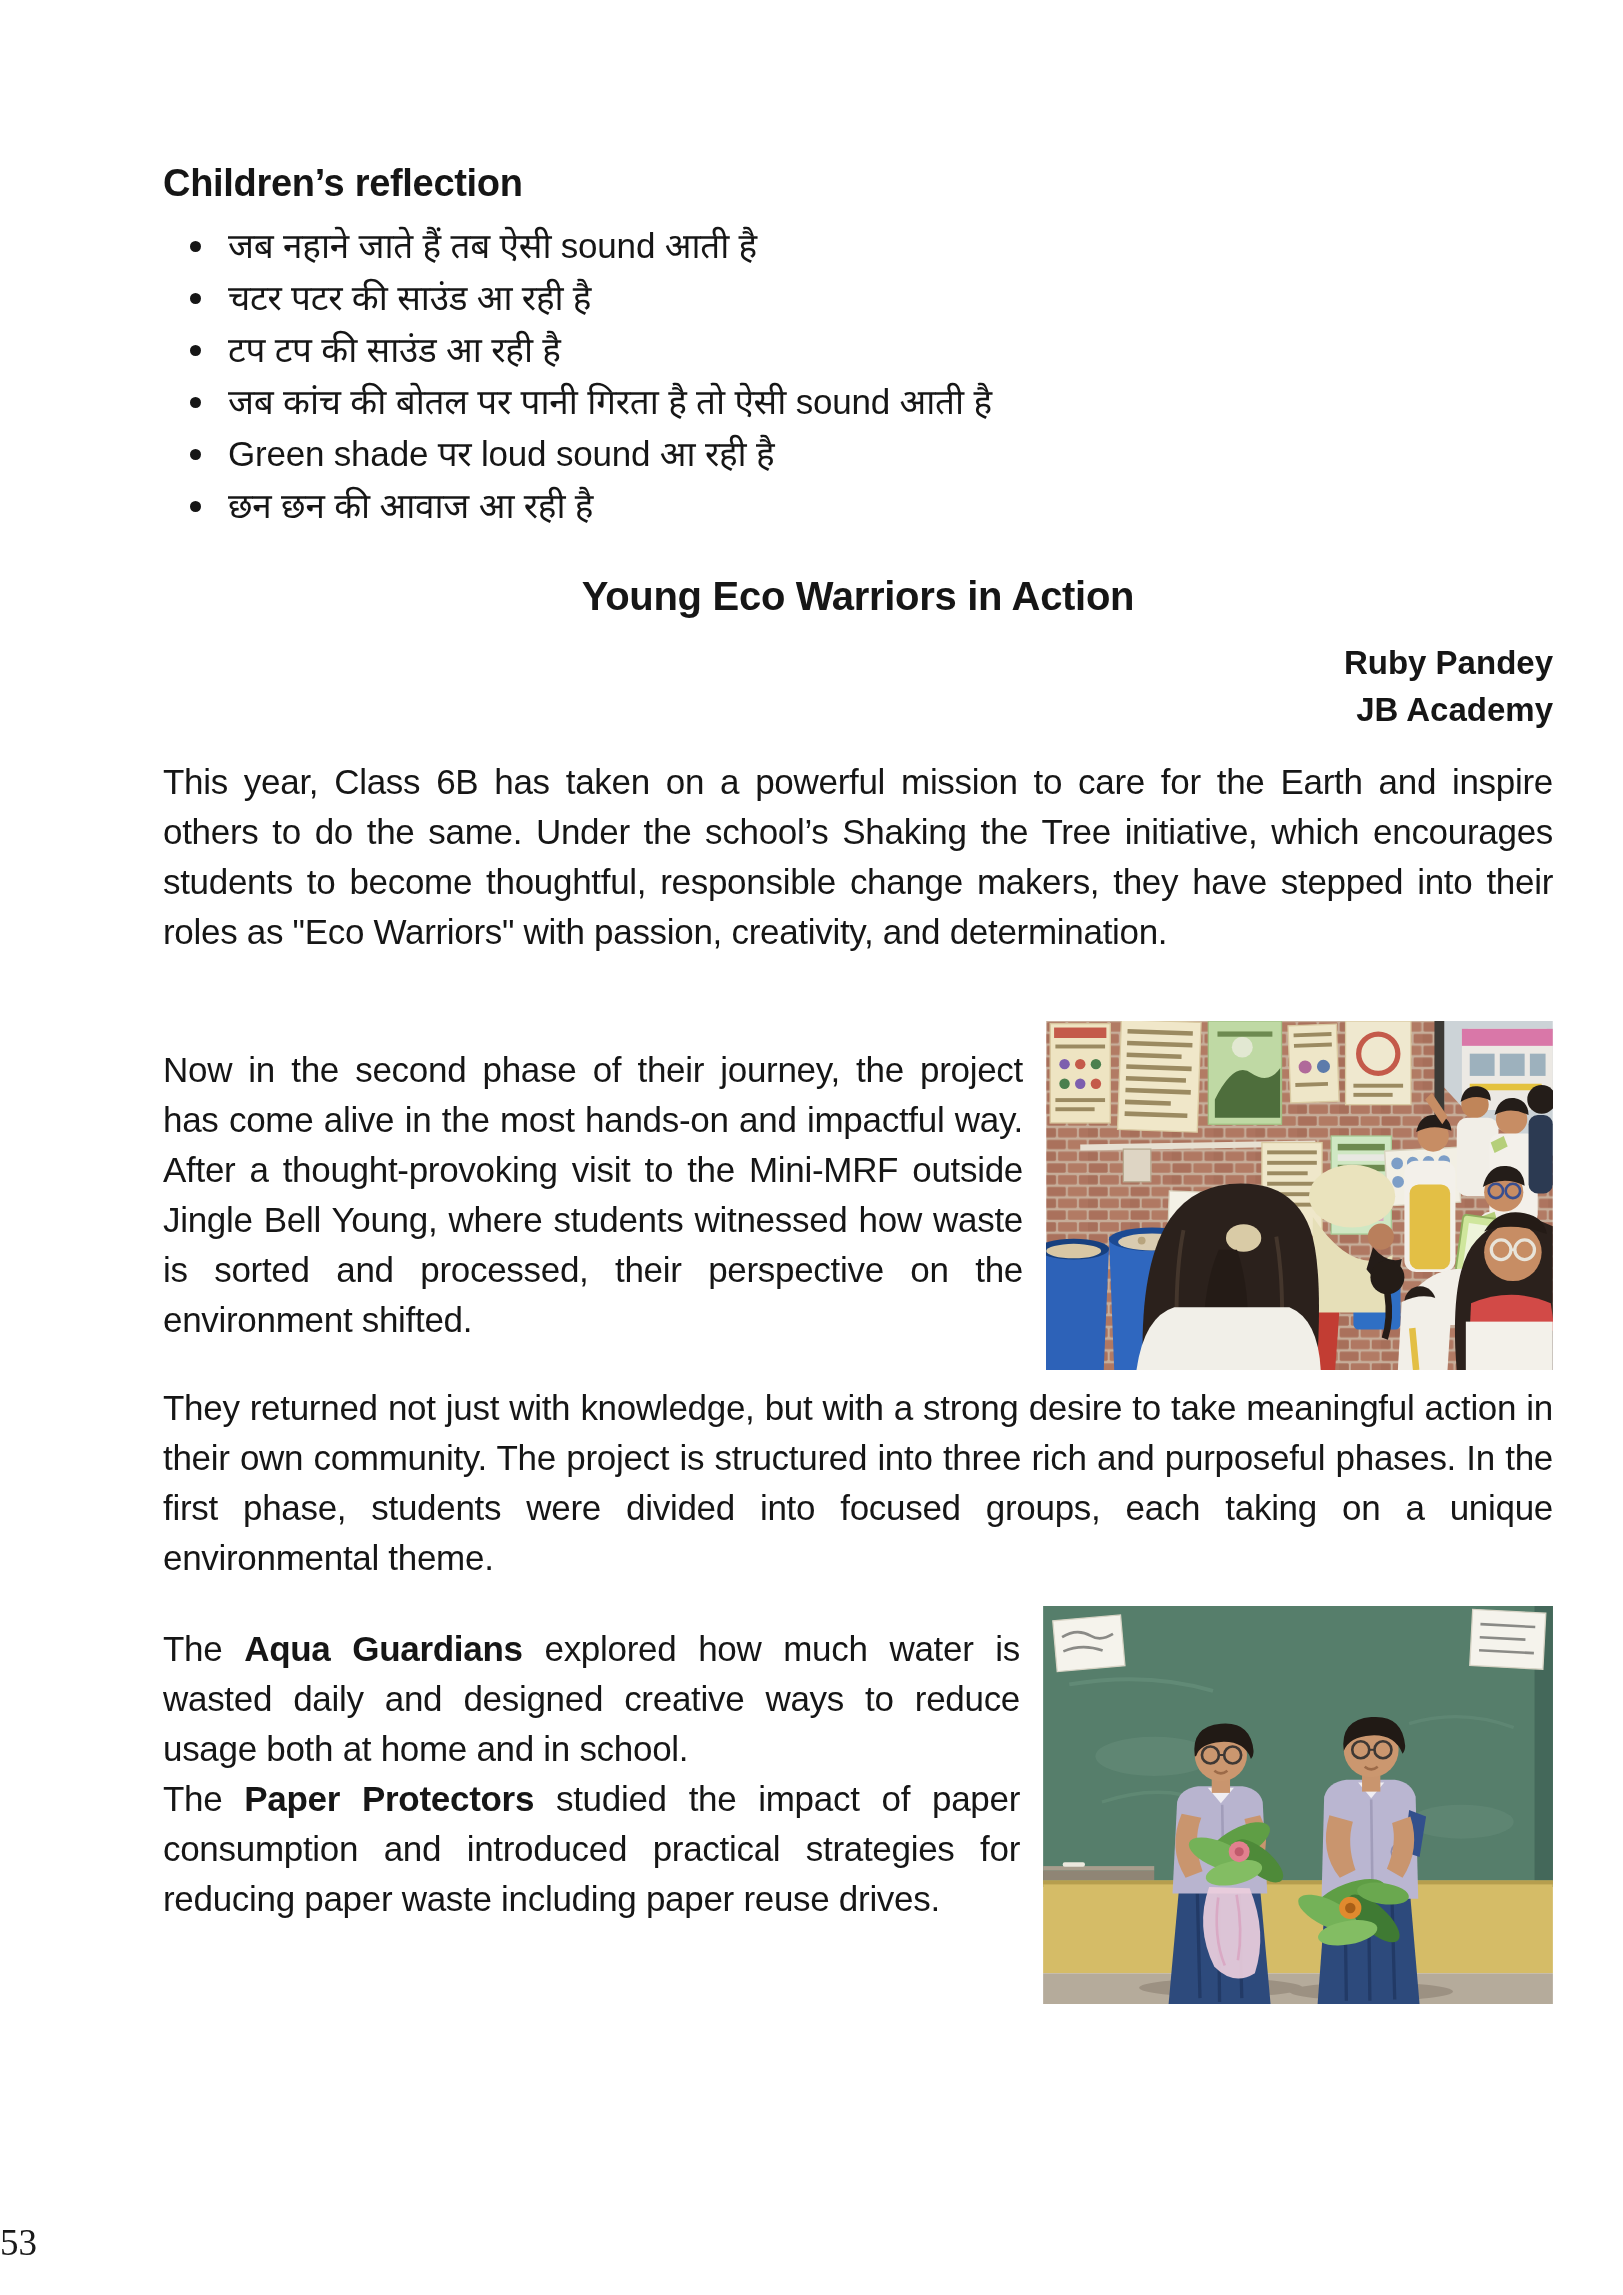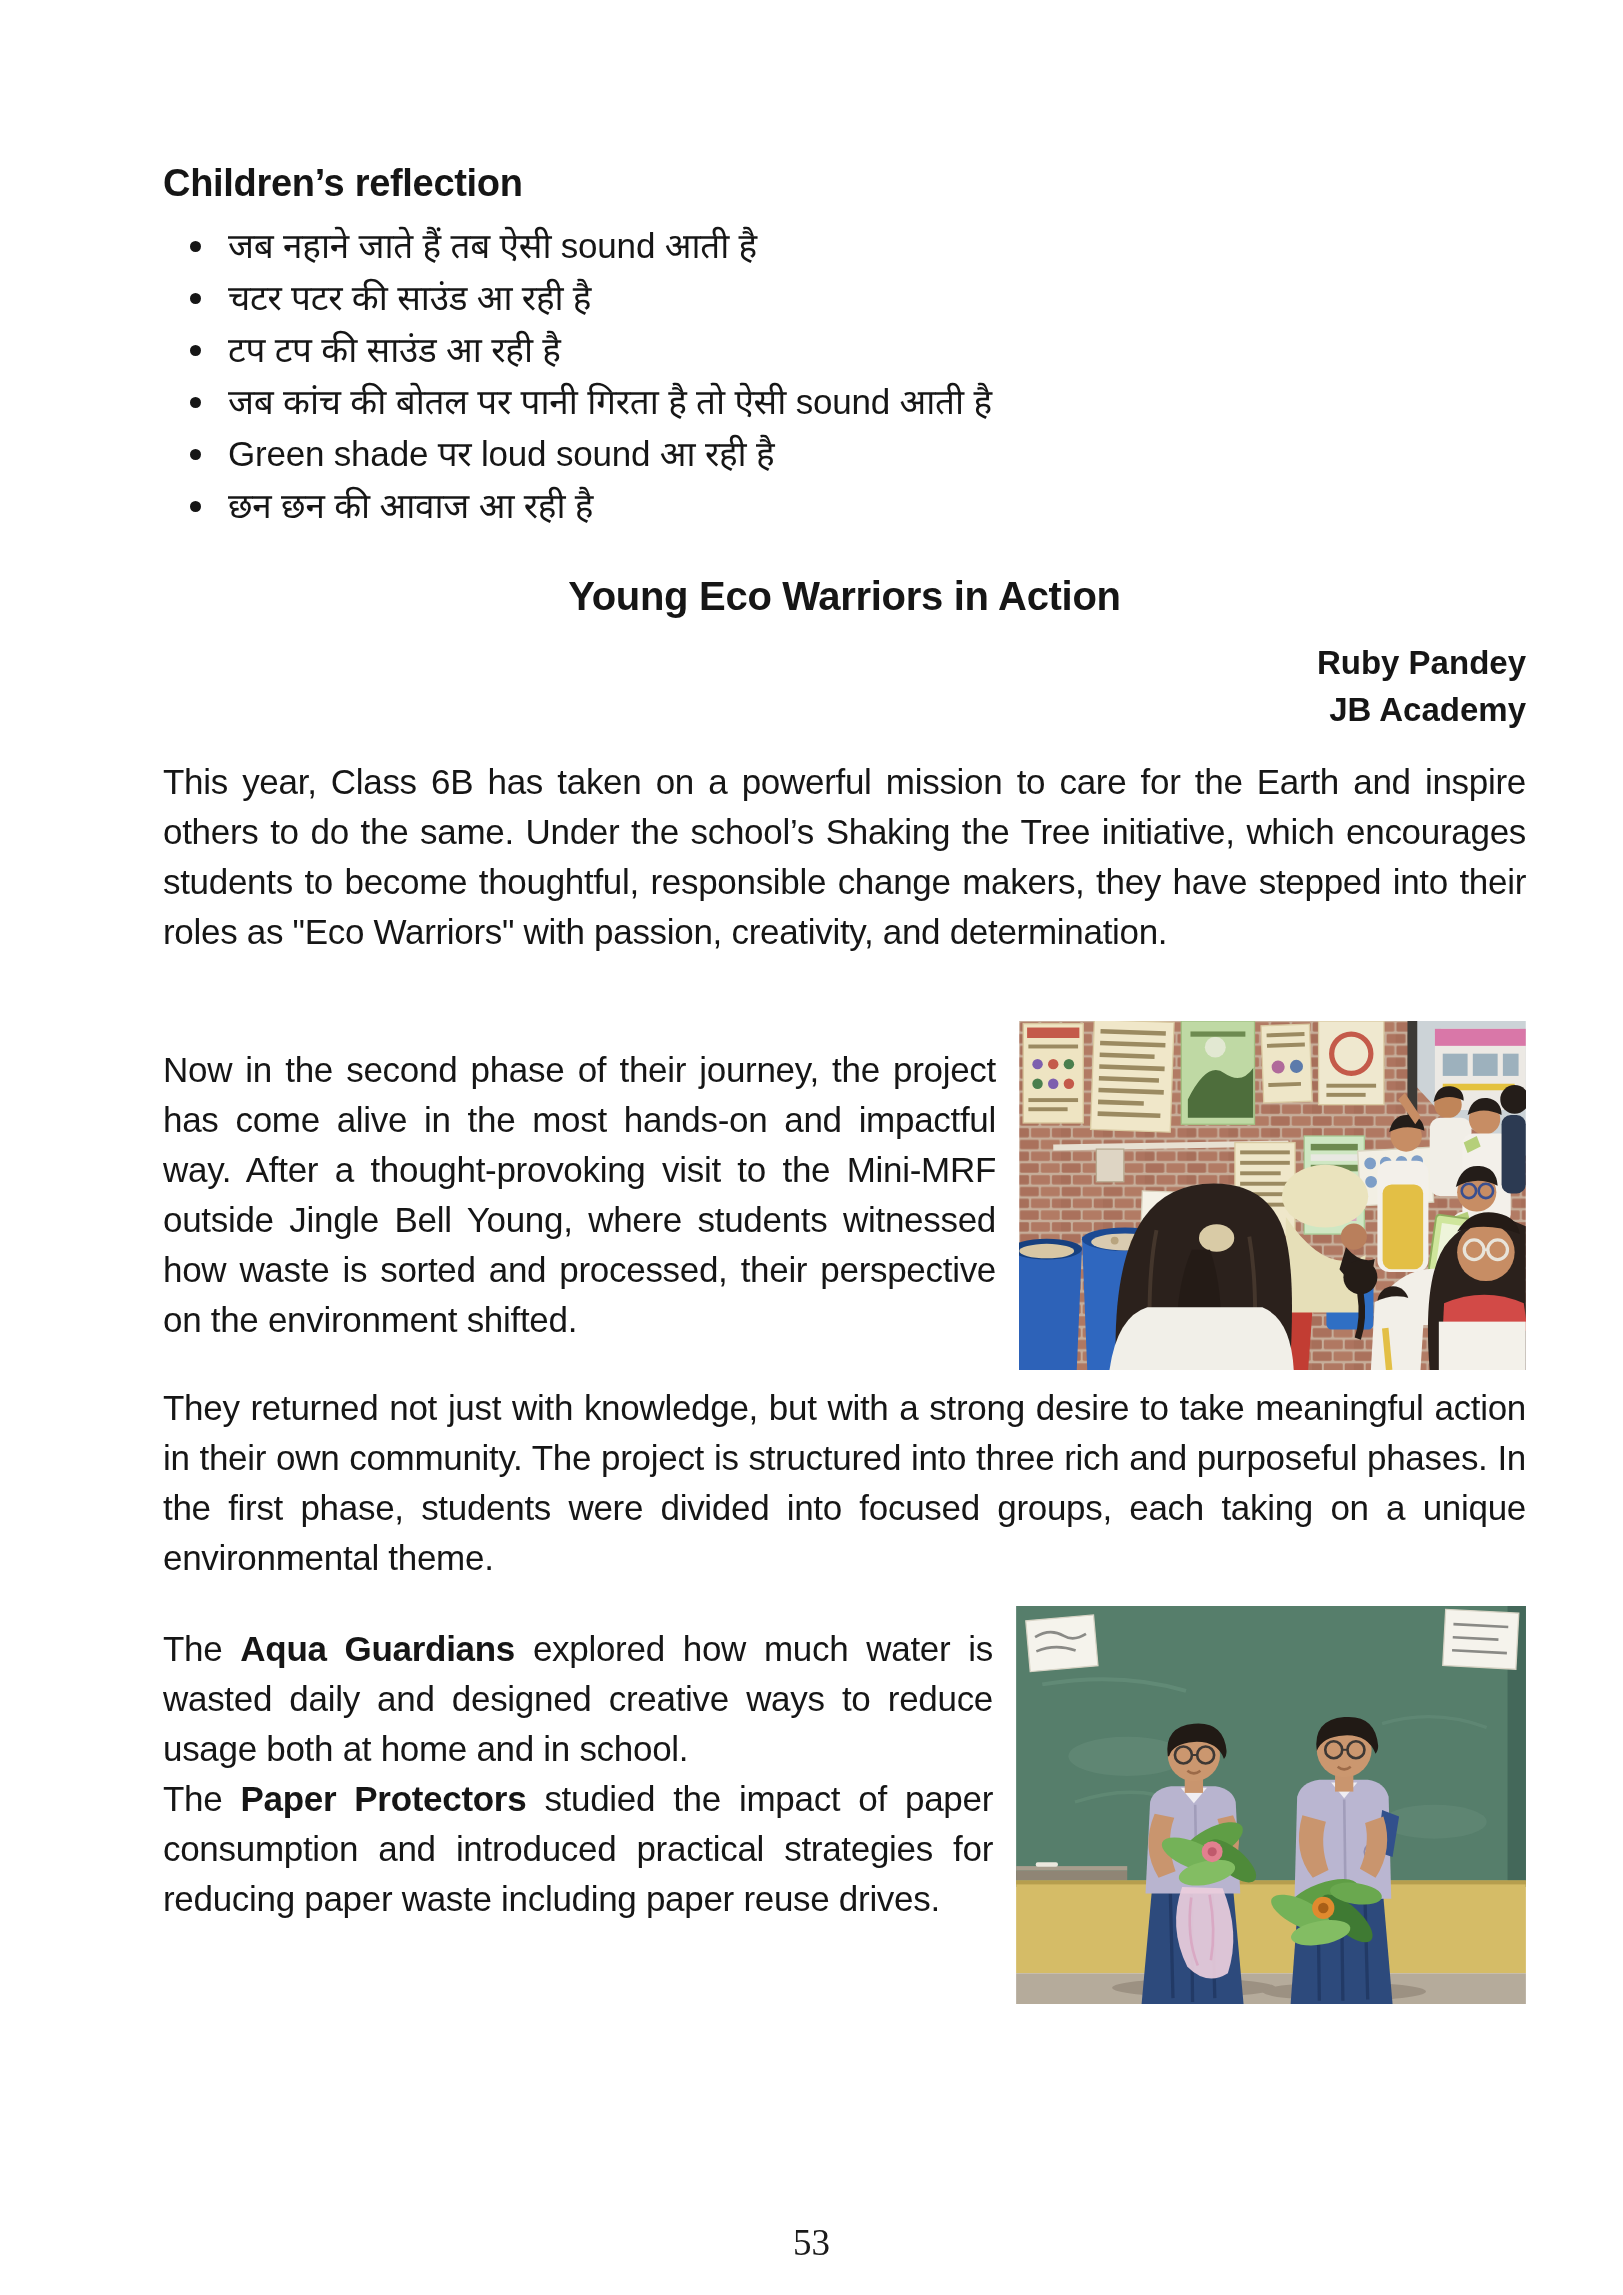--- a/index.html
+++ b/index.html
@@ -1,21 +1,21 @@
 <!DOCTYPE html>
 <html style="font-size:10.5px"><head>
 <meta charset="utf-8">
 <style>
   html, body { margin:0; padding:0; background:#ffffff; }
   .page {
     position:relative;
     width:1623px; height:2295px;
     background:#ffffff;
     box-sizing:border-box;
-    padding:160px 97px 0 163px;
+    padding:160px 70px 0 163px;
     font-family:"Liberation Sans", "DejaVu Sans", sans-serif;
     color:#161616;
     overflow:hidden;
   }
   h2.reflect-head { margin:0; font-size:38px; line-height:46px; font-weight:700; letter-spacing:-0.3px; }
   ul.bullets { margin:14.4px 0 0 0; padding:0 0 0 65px; list-style:none; }
   ul.bullets li { position:relative; font-size:35px; line-height:52px; letter-spacing:-0.2px; }
   ul.bullets li::before {
     content:""; position:absolute; left:-38px; top:21px;
     width:11px; height:11px; border-radius:50%; background:#161616;
@@ -27,21 +27,20 @@
   .sec-phase2 { margin-top:88px; }
   .sec-phase2 figure, .sec-groups figure { margin:0; }
   figure.photo-1 { float:right; width:507px; height:349px; margin:-24px 0 13px 23px; }
   figure.photo-2 { float:right; width:510px; height:398px; margin:-18.3px 0 13px 23px; }
   figure svg { display:block; width:100%; height:100%; }
   p.p-returned { margin-top:37px; clear:both; }
   .sec-groups { margin-top:41px; }
   strong { font-weight:700; }
   .page-num {
     position:absolute; left:0; right:0; top:2221px;
-    text-align:center;
     font-family:"Liberation Serif", "DejaVu Serif", serif;
     font-size:37px; color:#1a1a1a;
   }
 </style>
 </head>
 <body>
 
 <div class="page">
 
   <section>

